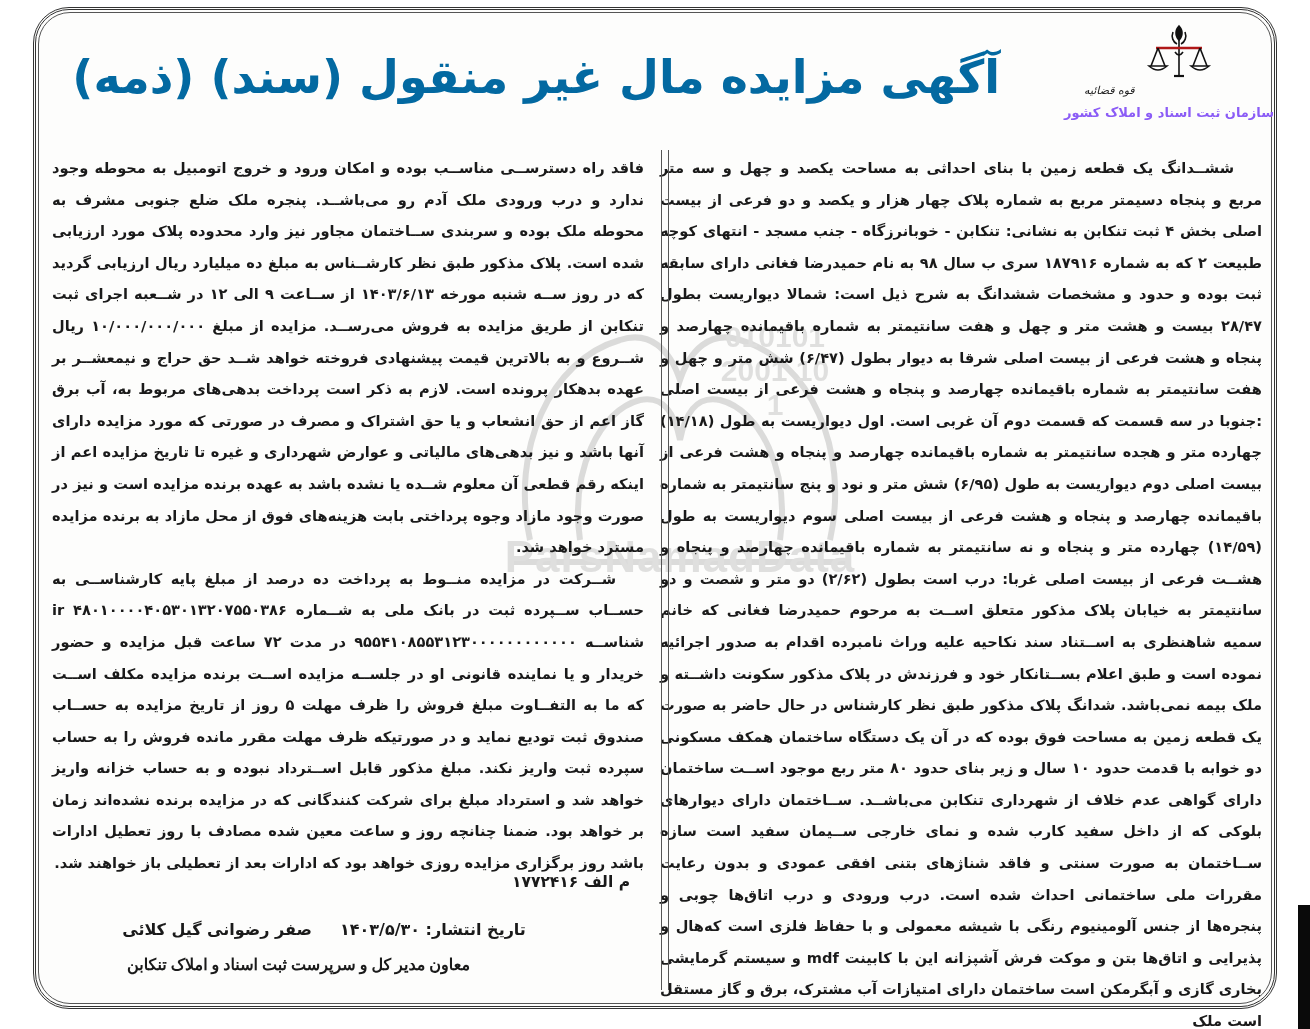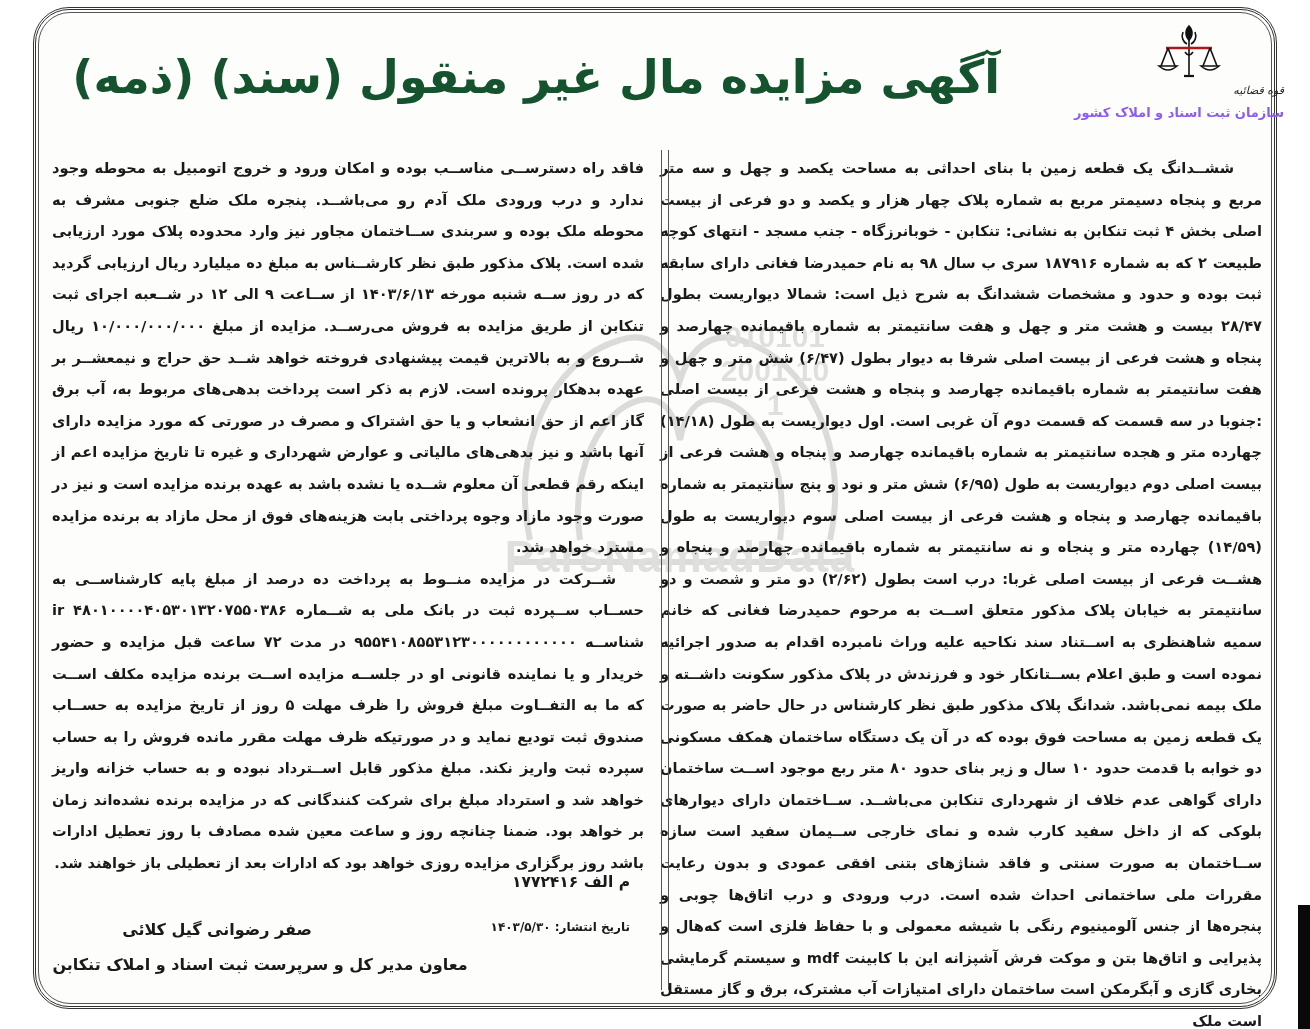--- a/index.html
+++ b/index.html
@@ -32,24 +32,24 @@
     top: 12px;
     width: 1234px;
     height: 992px;
     border: 1.5px solid #555;
     border-radius: 32px;
     box-sizing: border-box;
     pointer-events: none;
   }
   .logo {
     position: absolute;
-    right: 26px;
+    right: 36px;
     top: 22px;
     width: 190px;
-    text-align: right;
+    text-align: left;
   }
   .logo svg { display: block; margin: 0 auto; }
   .logo .judiciary {
     font-family: "DejaVu Serif", serif;
     font-style: italic;
     font-size: 11px;
     margin-top: -2px;
     color: #222;
   }
   .logo .org {
@@ -62,21 +62,21 @@
   .title {
     position: absolute;
     top: 50px;
     left: 300px;
     width: 700px;
     text-align: center;
     font-family: "DejaVu Sans", sans-serif;
     font-weight: bold;
     font-size: 46px;
     letter-spacing: 0;
-    color: #14532d;
+    color: #0369a1;
     white-space: nowrap;
   }
   .col {
     position: absolute;
     top: 152px;
     font-size: 14.6px;
     line-height: 31.6px;
     text-align: justify;
     text-align-last: right;
     direction: rtl;
@@ -107,41 +107,42 @@
     width: 230px;
     text-align: right;
     font-weight: bold;
     font-size: 15.5px;
   }
   .footer-date {
     position: absolute;
     top: 920px;
     left: 340px;
     width: 290px;
-    text-align: right;
-    font-weight: bold;
-    font-size: 12px;
+    text-align: left;
+    font-weight: bold;
+    font-size: 16px;
   }
   .footer-name {
     position: absolute;
     top: 920px;
     left: 52px;
     width: 260px;
     text-align: right;
     font-weight: bold;
     font-size: 16px;
   }
   .footer-position {
     position: absolute;
     top: 955px;
     left: 50px;
     width: 420px;
-    text-align: center;
+    text-align: right;
     font-weight: bold;
     font-size: 16px;
+    font-family: Liberation Serif, serif;
   }
   .watermark {
     position: absolute;
     left: 470px;
     top: 300px;
     width: 420px;
     height: 340px;
     pointer-events: none;
     opacity: 0.22;
     color: #777;

